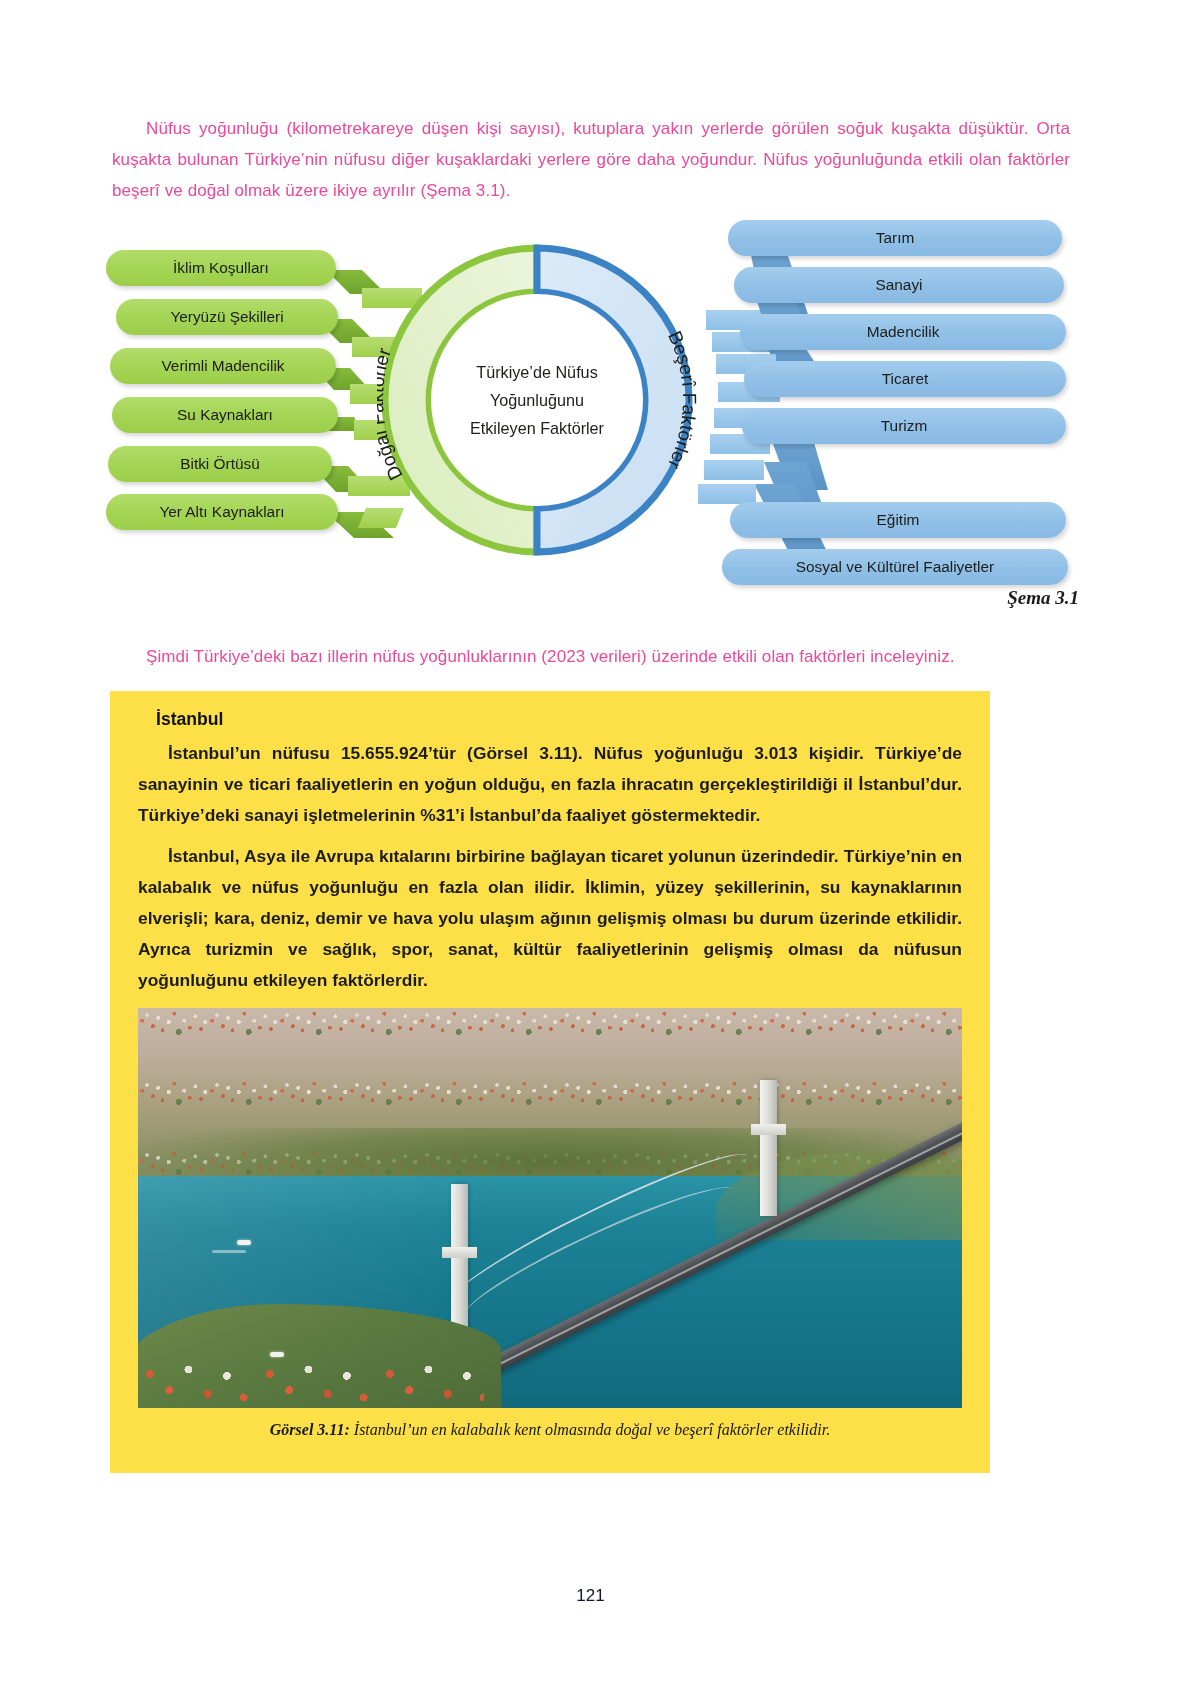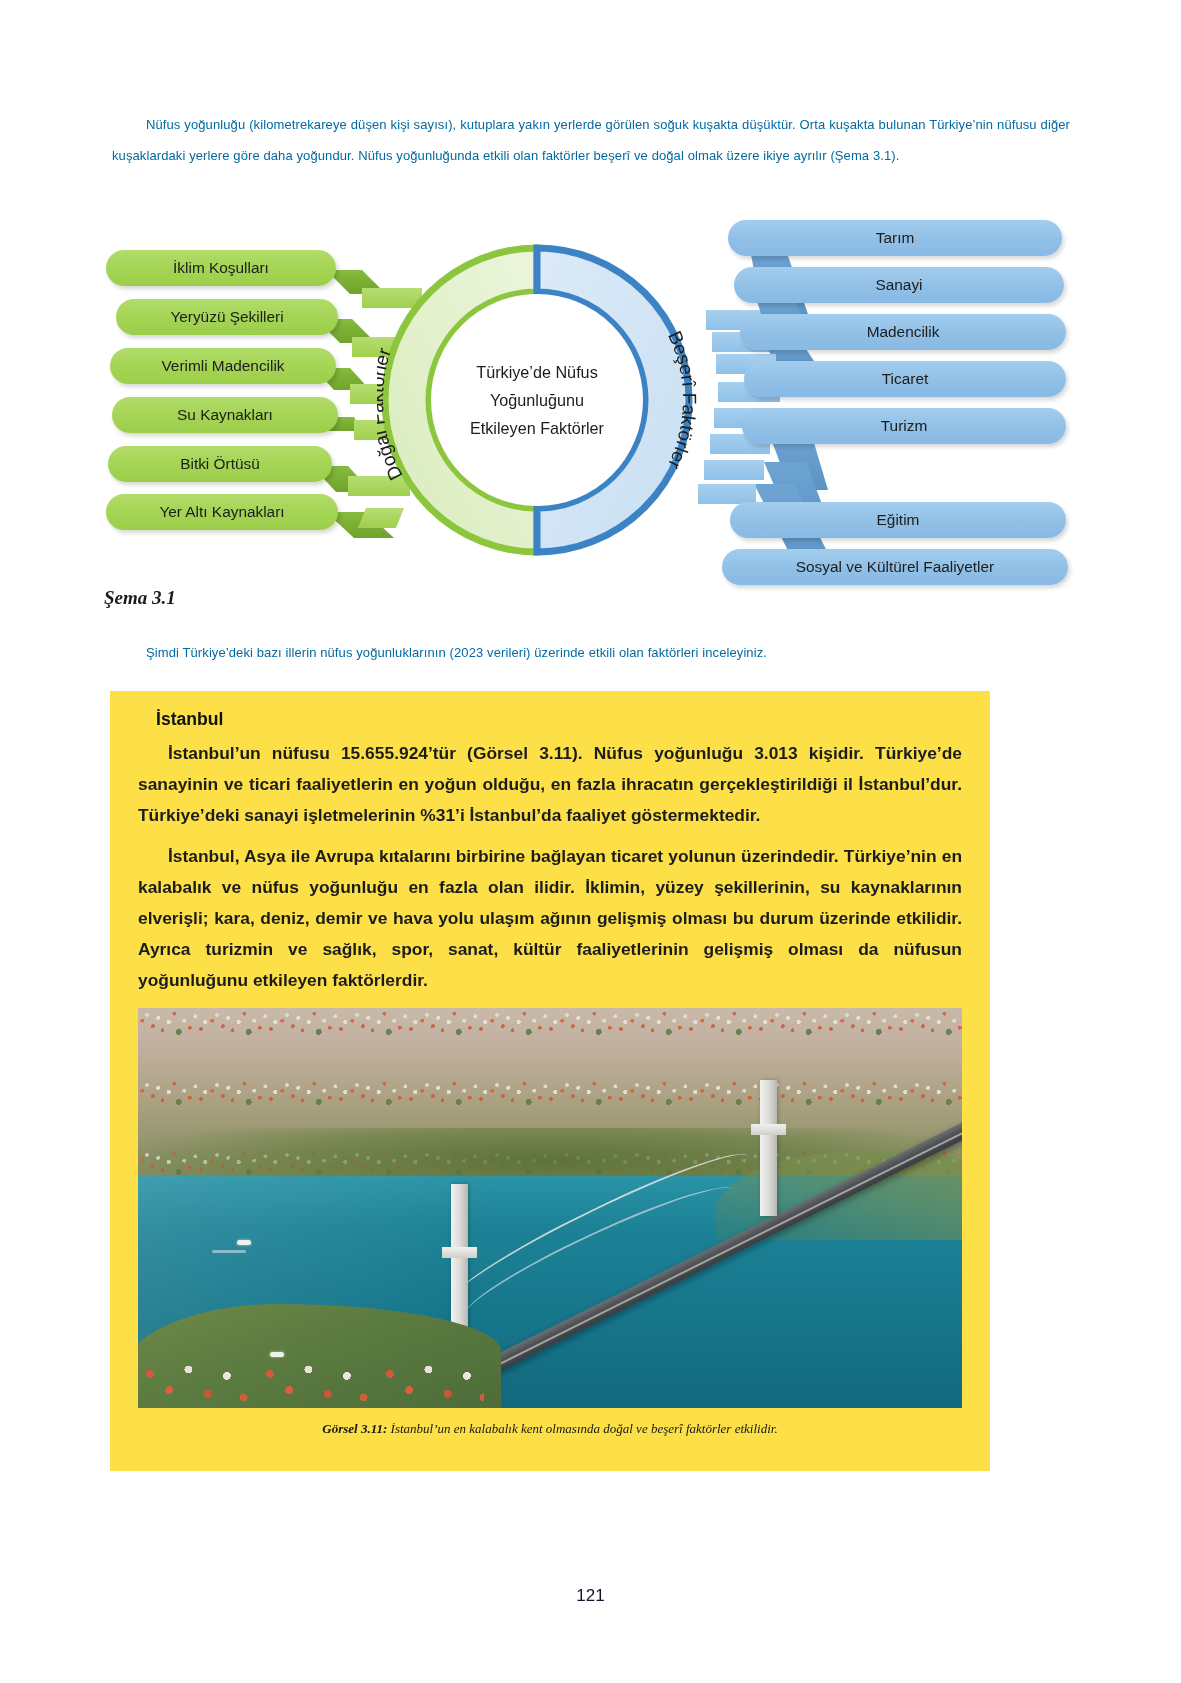--- a/index.html
+++ b/index.html
@@ -19,25 +19,25 @@
 
   .page {
     position: absolute;
     inset: 0;
     background: #fff;
   }
 
   
   .para {
     position: absolute;
-    font-size: 13px;
+    font-size: 17px;
     line-height: 31px;
     text-align: justify;
     text-justify: inter-word;
-    color: #0369a1;
+    color: #ec4899;
     letter-spacing: 0.1px;
   }
   .para.indent { text-indent: 34px; }
 
   
   #intro-paragraph {
     left: 112px;
     top: 96px;
     width: 958px;
   }
@@ -105,21 +105,21 @@
     font-size: 16.2px;
     color: #1d1d1b;
     white-space: nowrap;
   }
 
   .sema-caption {
     position: absolute;
     left: 0;
     top: 375px;
     width: 975px;
-    text-align: left;
+    text-align: right;
     font-family: "Liberation Serif", serif;
     font-weight: bold;
     font-style: italic;
     font-size: 19px;
     color: #1a1a1a;
   }
 
   
   #mid-paragraph {
     left: 112px;
@@ -160,21 +160,21 @@
     margin: 12px 0 0 0;
     width: 824px;
     height: 400px;
     position: relative;
     overflow: hidden;
     background: #1b6f83;
   }
   .photo-caption {
     font-family: "Liberation Serif", serif;
     font-style: italic;
-    font-size: 13px;
+    font-size: 16px;
     text-align: center;
     color: #171717;
     padding: 13px 0 16px 0;
   }
   .photo-caption b { font-style: italic; }
 
   
   #page-number {
     position: absolute;
     left: 0;

